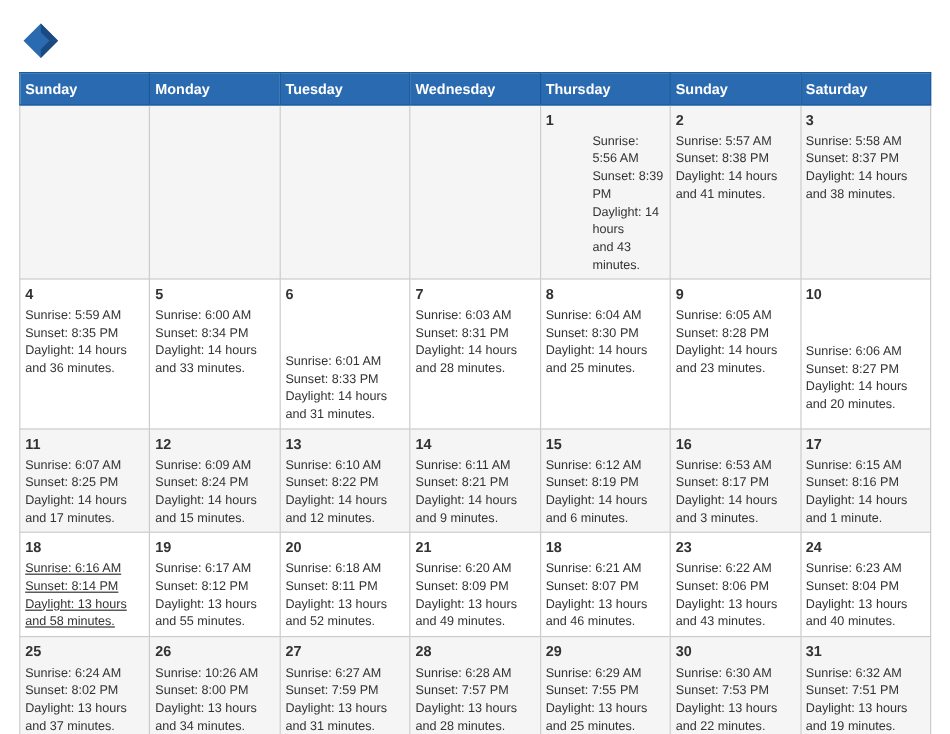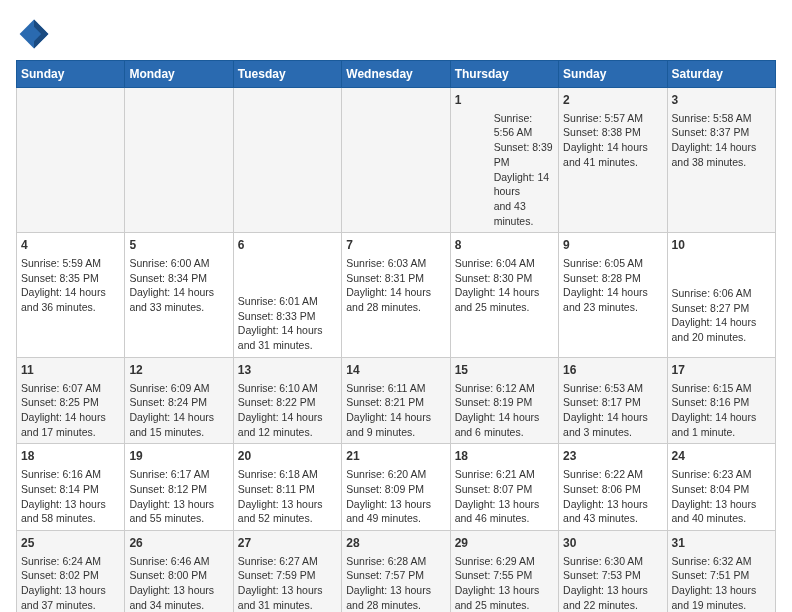--- a/index.html
+++ b/index.html
@@ -250,21 +250,21 @@
           <span class="day-num">17</span>
           <div class="day-info" style="white-space: pre-line;">Sunrise: 6:15 AM
 Sunset: 8:16 PM
 Daylight: 14 hours
 and 1 minute.</div>
         </td>
       </tr>
       <tr>
         <td>
           <span class="day-num">18</span>
-          <div class="day-info" style="white-space: pre-line;">Sunrise: 6:16 AM
+          <div class="day-info" style="white-space: pre-line; text-decoration: underline;">Sunrise: 6:16 AM
 Sunset: 8:14 PM
 Daylight: 13 hours
 and 58 minutes.</div>
         </td>
         <td>
           <span class="day-num">19</span>
           <div class="day-info" style="white-space: pre-line;">Sunrise: 6:17 AM
 Sunset: 8:12 PM
 Daylight: 13 hours
 and 55 minutes.</div>
@@ -308,21 +308,21 @@
       <tr>
         <td>
           <span class="day-num">25</span>
           <div class="day-info" style="white-space: pre-line;">Sunrise: 6:24 AM
 Sunset: 8:02 PM
 Daylight: 13 hours
 and 37 minutes.</div>
         </td>
         <td>
           <span class="day-num">26</span>
-          <div class="day-info" style="white-space: pre-line;">Sunrise: 6:46 AM
+          <div class="day-info" style="white-space: pre-line;">Sunrise: 10:26 AM
 Sunset: 8:00 PM
 Daylight: 13 hours
 and 34 minutes.</div>
         </td>
         <td>
           <span class="day-num">27</span>
           <div class="day-info" style="white-space: pre-line;">Sunrise: 6:27 AM
 Sunset: 7:59 PM
 Daylight: 13 hours
 and 31 minutes.</div>

